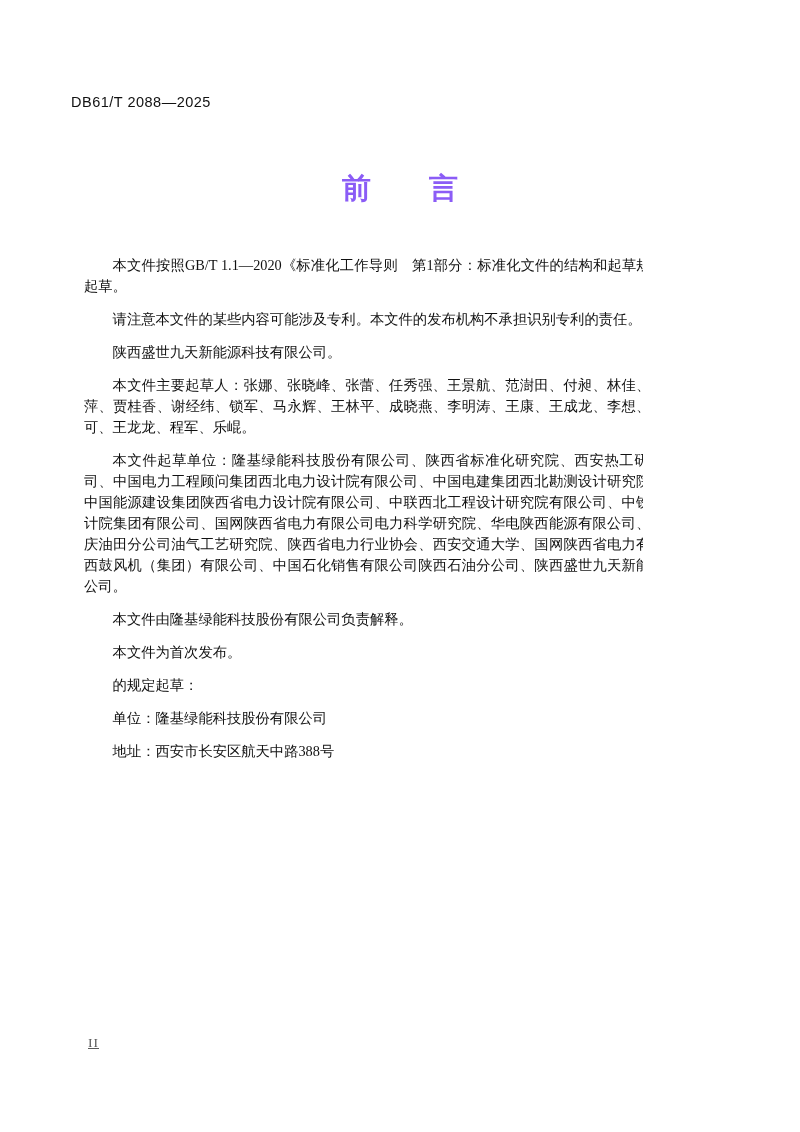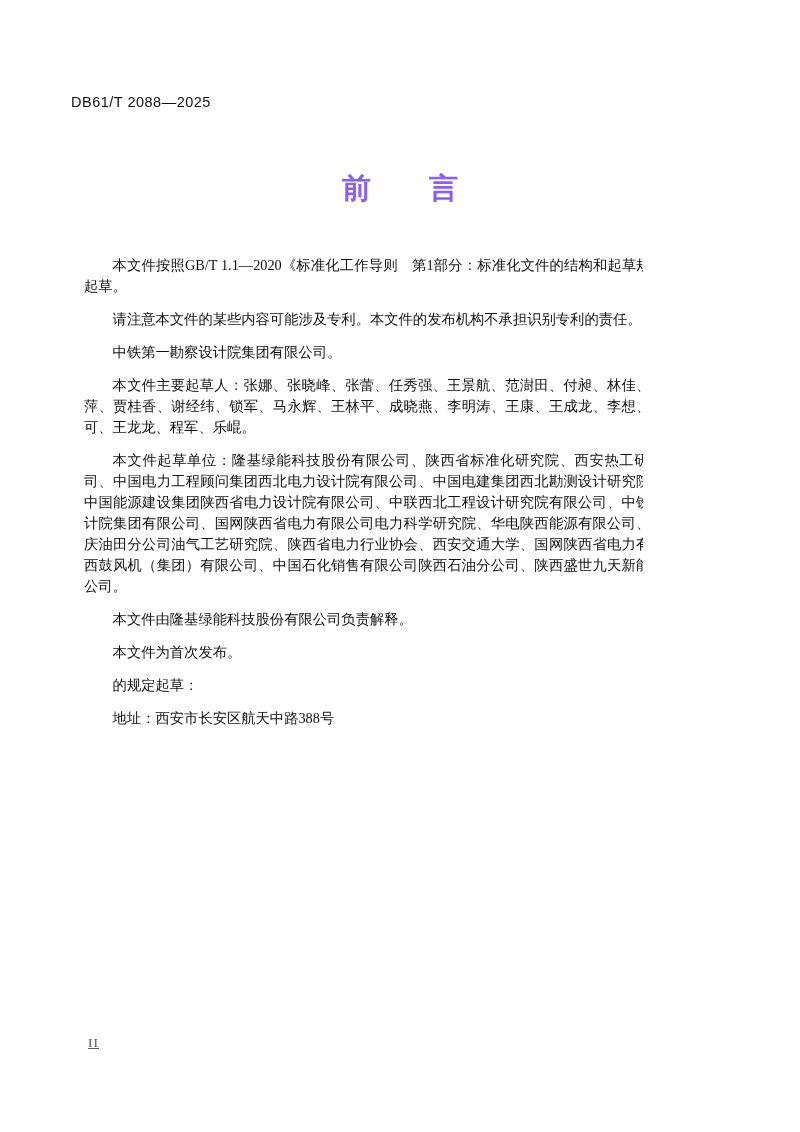--- a/index.html
+++ b/index.html
@@ -71,24 +71,25 @@
 
 <div class="page">
 
   <div class="doc-number">DB61/T 2088—2025</div>
 
   <div class="foreword-title">前　　言</div>
 
   <div class="body-text">
       <p class="para">本文件按照GB/T 1.1—2020《标准化工作导则　第1部分：标准化文件的结构和起草规则》的规定起草。</p>
       <p class="para">请注意本文件的某些内容可能涉及专利。本文件的发布机构不承担识别专利的责任。</p>
-      <p class="para">中铁第一勘察设计院集团有限公司。</p>
+      <p class="para">陕西盛世九天新能源科技有限公司。</p>
       <p class="para">本文件主要起草人：张娜、张晓峰、张蕾、任秀强、王景航、范澍田、付昶、林佳、李诚、刘莉萍、贾桂香、谢经纬、锁军、马永辉、王林平、成晓燕、李明涛、王康、王成龙、李想、史宽厚、许可、王龙龙、程军、乐崐。</p>
       <p class="para">本文件起草单位：隆基绿能科技股份有限公司、陕西省标准化研究院、西安热工研究院有限公司、中国电力工程顾问集团西北电力设计院有限公司、中国电建集团西北勘测设计研究院有限公司、中国能源建设集团陕西省电力设计院有限公司、中联西北工程设计研究院有限公司、中铁第一勘察设计院集团有限公司、国网陕西省电力有限公司电力科学研究院、华电陕西能源有限公司、中国石油长庆油田分公司油气工艺研究院、陕西省电力行业协会、西安交通大学、国网陕西省电力有限公司、陕西鼓风机（集团）有限公司、中国石化销售有限公司陕西石油分公司、陕西盛世九天新能源科技有限公司。</p>
       <p class="para">本文件由隆基绿能科技股份有限公司负责解释。</p>
       <p class="para">本文件为首次发布。</p>
       <p class="para">的规定起草：</p>
+      <p class="para">单位：隆基绿能科技股份有限公司</p>
       <p class="para">地址：西安市长安区航天中路388号</p>
     </div>
 
   <div class="page-number">II</div>
 
 </div>
 
 </body></html>

